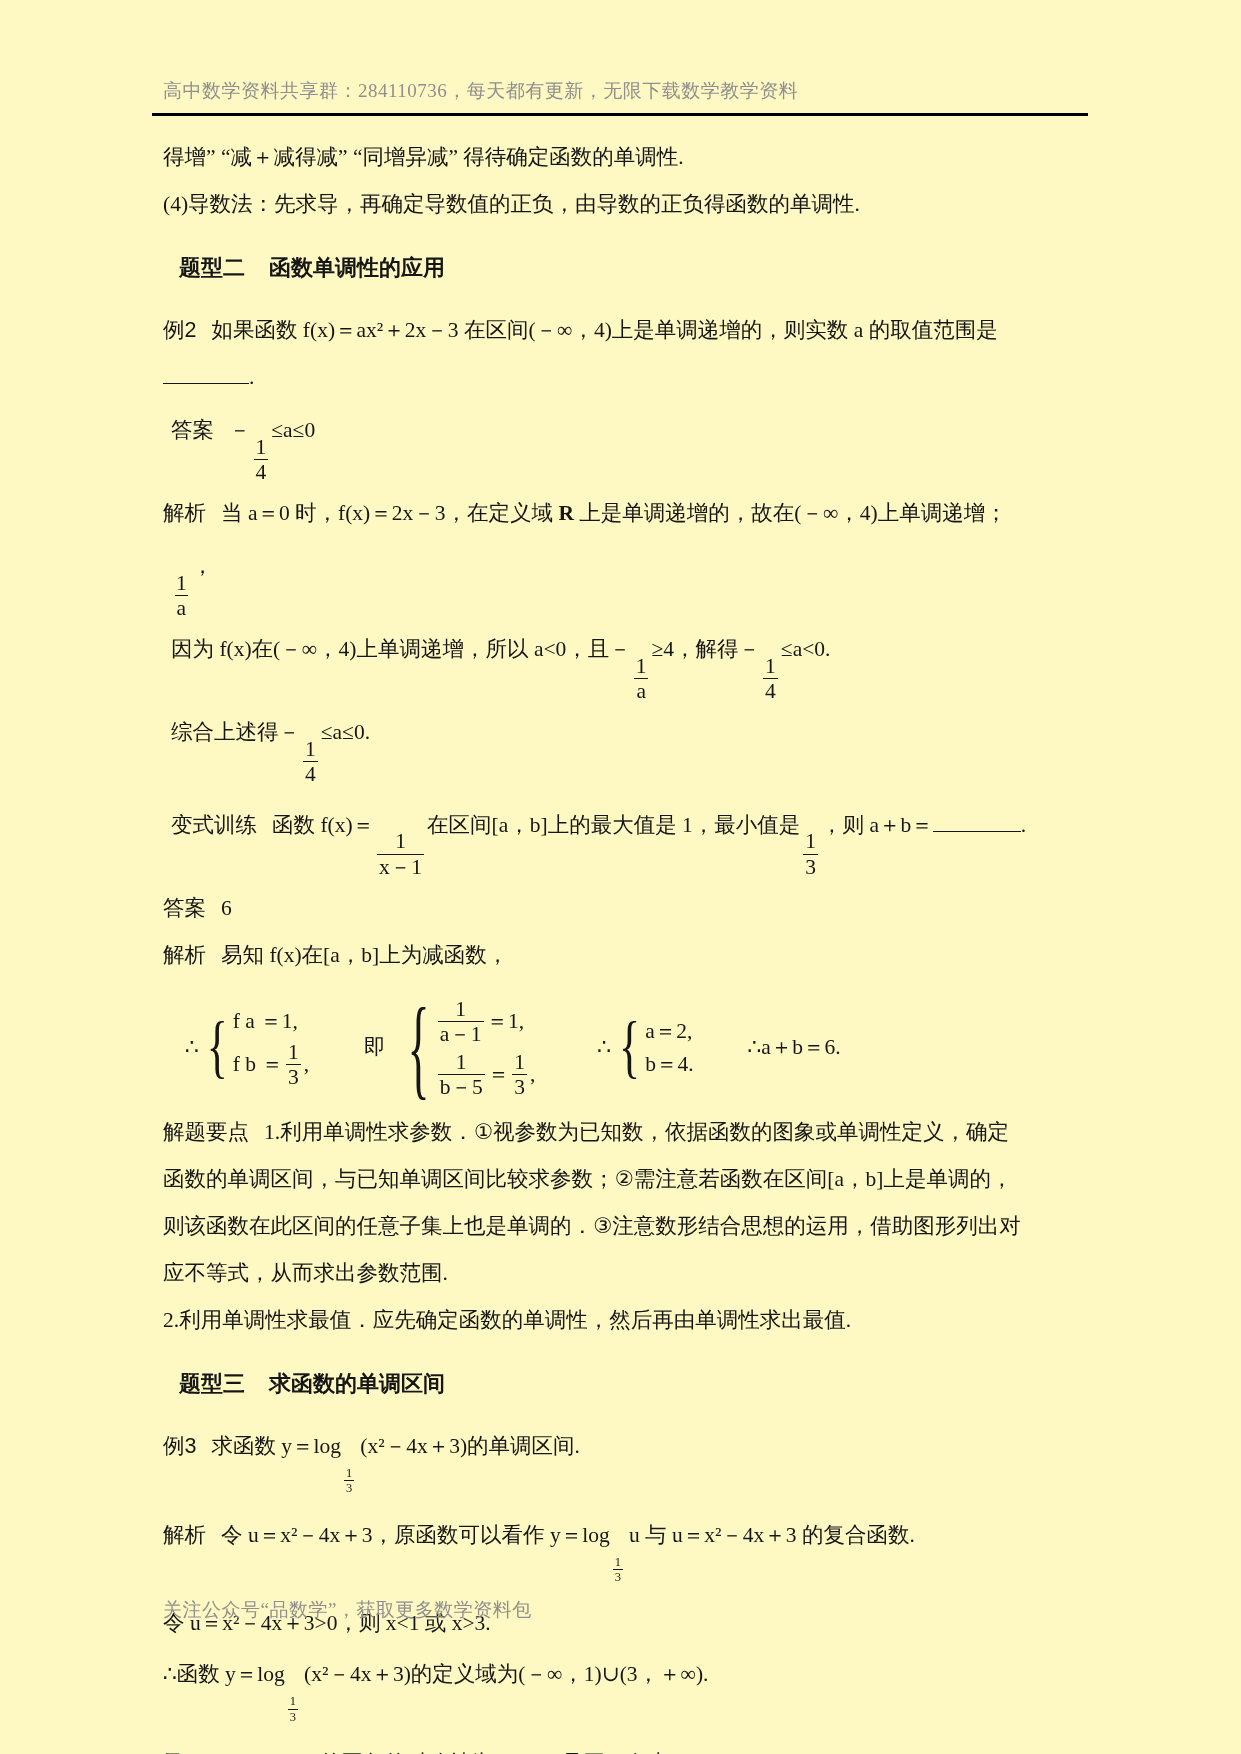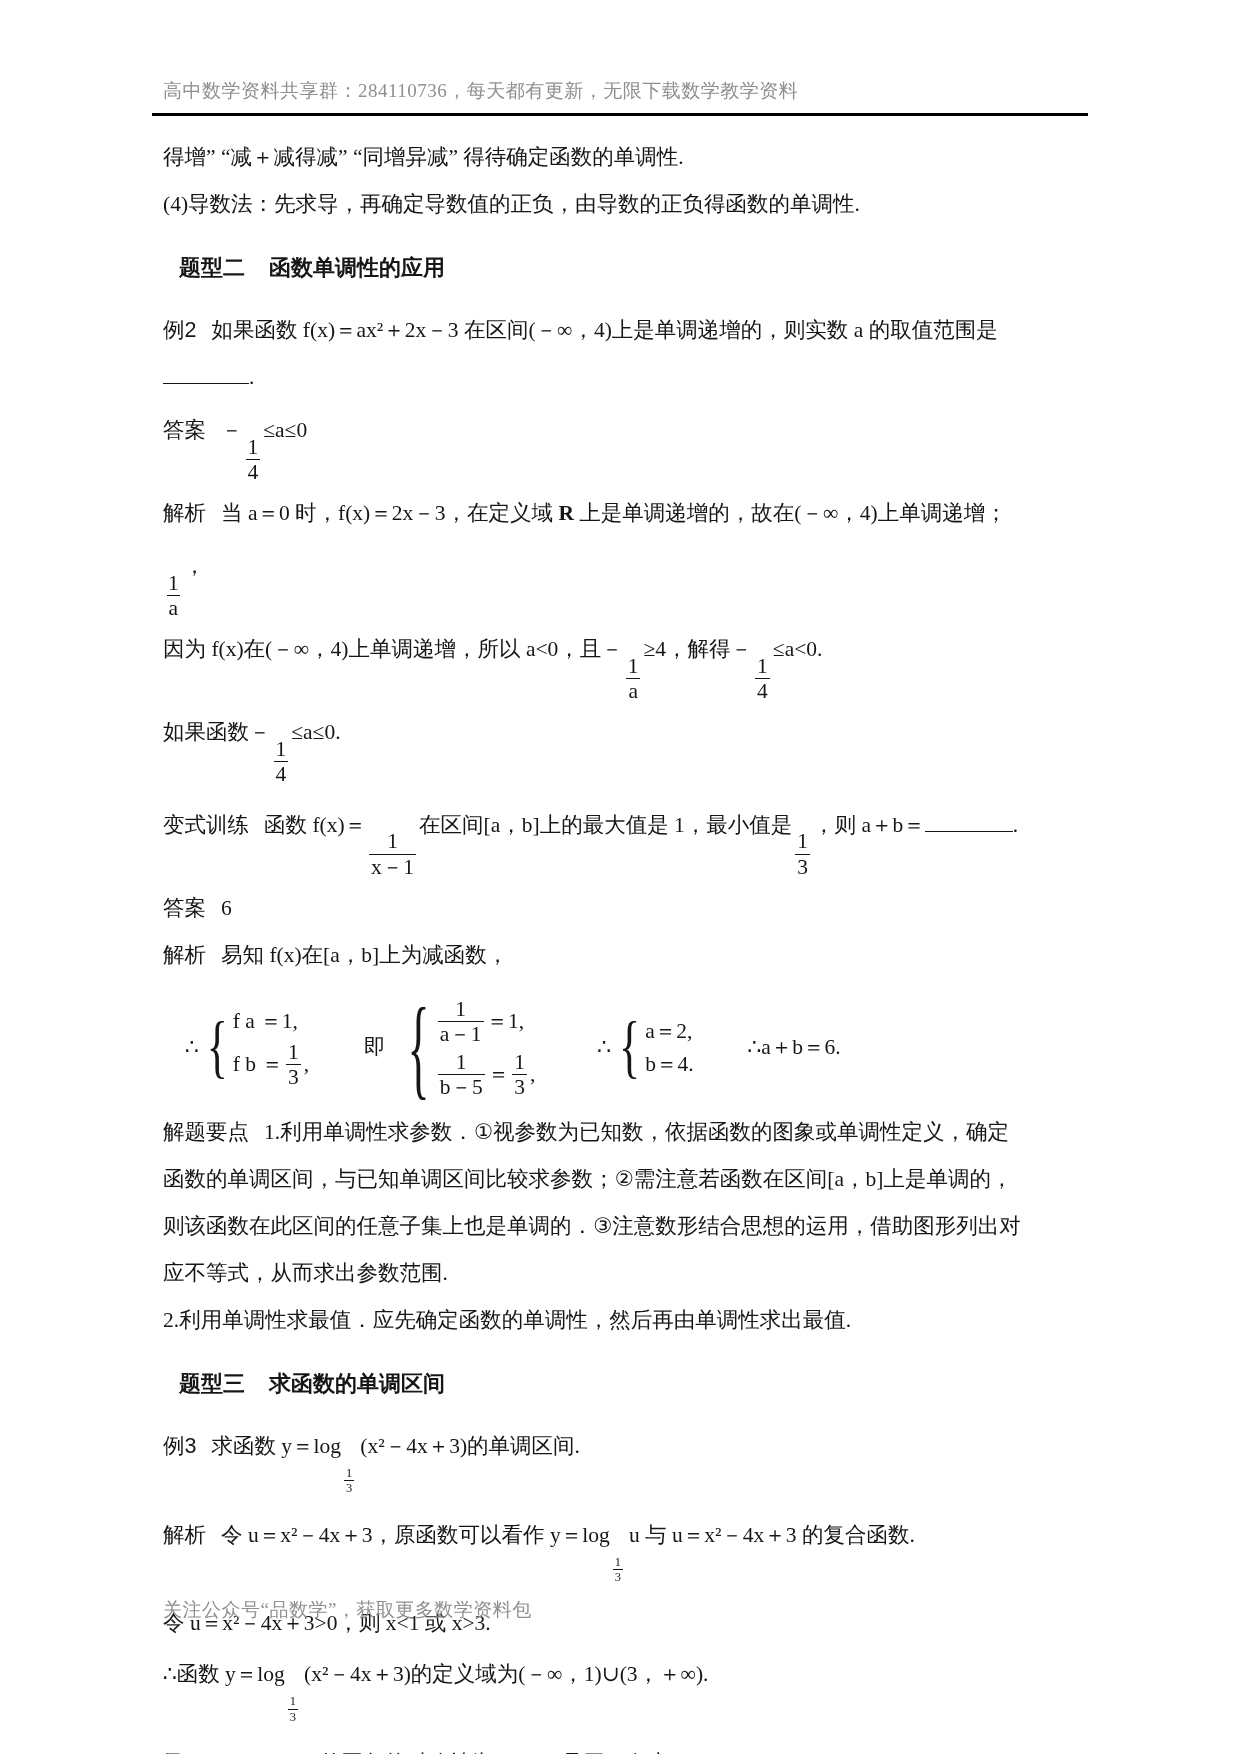--- a/index.html
+++ b/index.html
@@ -1,24 +1,24 @@
 <!DOCTYPE html>
 <html><head>
 <meta charset="utf-8">
 <style>
   html,body{margin:0;padding:0;background:#e8e8e8;}
-  .page{position:relative;width:1241px;height:1754px;background:#ffffff;margin:0 auto;
+  .page{position:relative;width:1241px;height:1754px;background:#fef9c3;margin:0 auto;
         color:#161616;font-family:"Liberation Serif","DejaVu Serif","DejaVu Sans",serif;overflow:hidden;}
   .hdr{position:absolute;left:163px;top:78px;font-size:19px;color:#8f8f8f;letter-spacing:.5px;white-space:nowrap;}
   .rule{position:absolute;left:152px;top:113px;width:936px;height:3px;background:#000;}
   .ftr{position:absolute;left:163px;top:1597px;font-size:19px;color:#8f8f8f;letter-spacing:.5px;}
 
   .content{position:absolute;left:163px;top:134px;width:958px;font-size:21.5px;line-height:47px;}
   .p{margin:0;text-align:justify;}
-  .tall{margin:6px 0;}
+  .tall{margin:6px 8px;}
   .lbl{font-family:"Liberation Sans","DejaVu Sans",sans-serif;font-weight:400;margin-right:15px;}
   .heading{margin:16px;font-family:"Liberation Sans","DejaVu Sans",sans-serif;font-weight:700;font-size:22px;}
   .heading .hlbl{margin-right:24px;}
   .bold{font-weight:700;}
 
   .fr{display:inline-flex;flex-direction:column;align-items:center;line-height:1.12;
       vertical-align:-0.78em;margin:0 3px;text-align:center;}
   .fr .n{padding:0 2px;display:block;}
   .fr .d{border-top:1.5px solid #161616;padding:0 2px;display:block;}
 
@@ -76,21 +76,21 @@
         </span><span>，</span></p>
 
     <p class="p tall"><span>因为 f(x)在(－∞，4)上单调递增，所以 a&lt;0，且－</span><span class="fr">
           <span class="n">1</span>
           <span class="d">a</span>
         </span><span>≥4，解得－</span><span class="fr">
           <span class="n">1</span>
           <span class="d">4</span>
         </span><span>≤a&lt;0.</span></p>
 
-    <p class="p tall"><span>如果函数－</span><span class="fr">
+    <p class="p tall"><span>综合上述得－</span><span class="fr">
           <span class="n">1</span>
           <span class="d">4</span>
         </span><span>≤a≤0.</span></p>
 
     <p class="p tall" style="margin-top:16px;"><b class="lbl">变式训练</b><span>函数 f(x)＝</span><span class="fr">
           <span class="n">1</span>
           <span class="d">x－1</span>
         </span><span>在区间[a，b]上的最大值是 1，最小值是</span><span class="fr">
           <span class="n">1</span>
           <span class="d">3</span>

